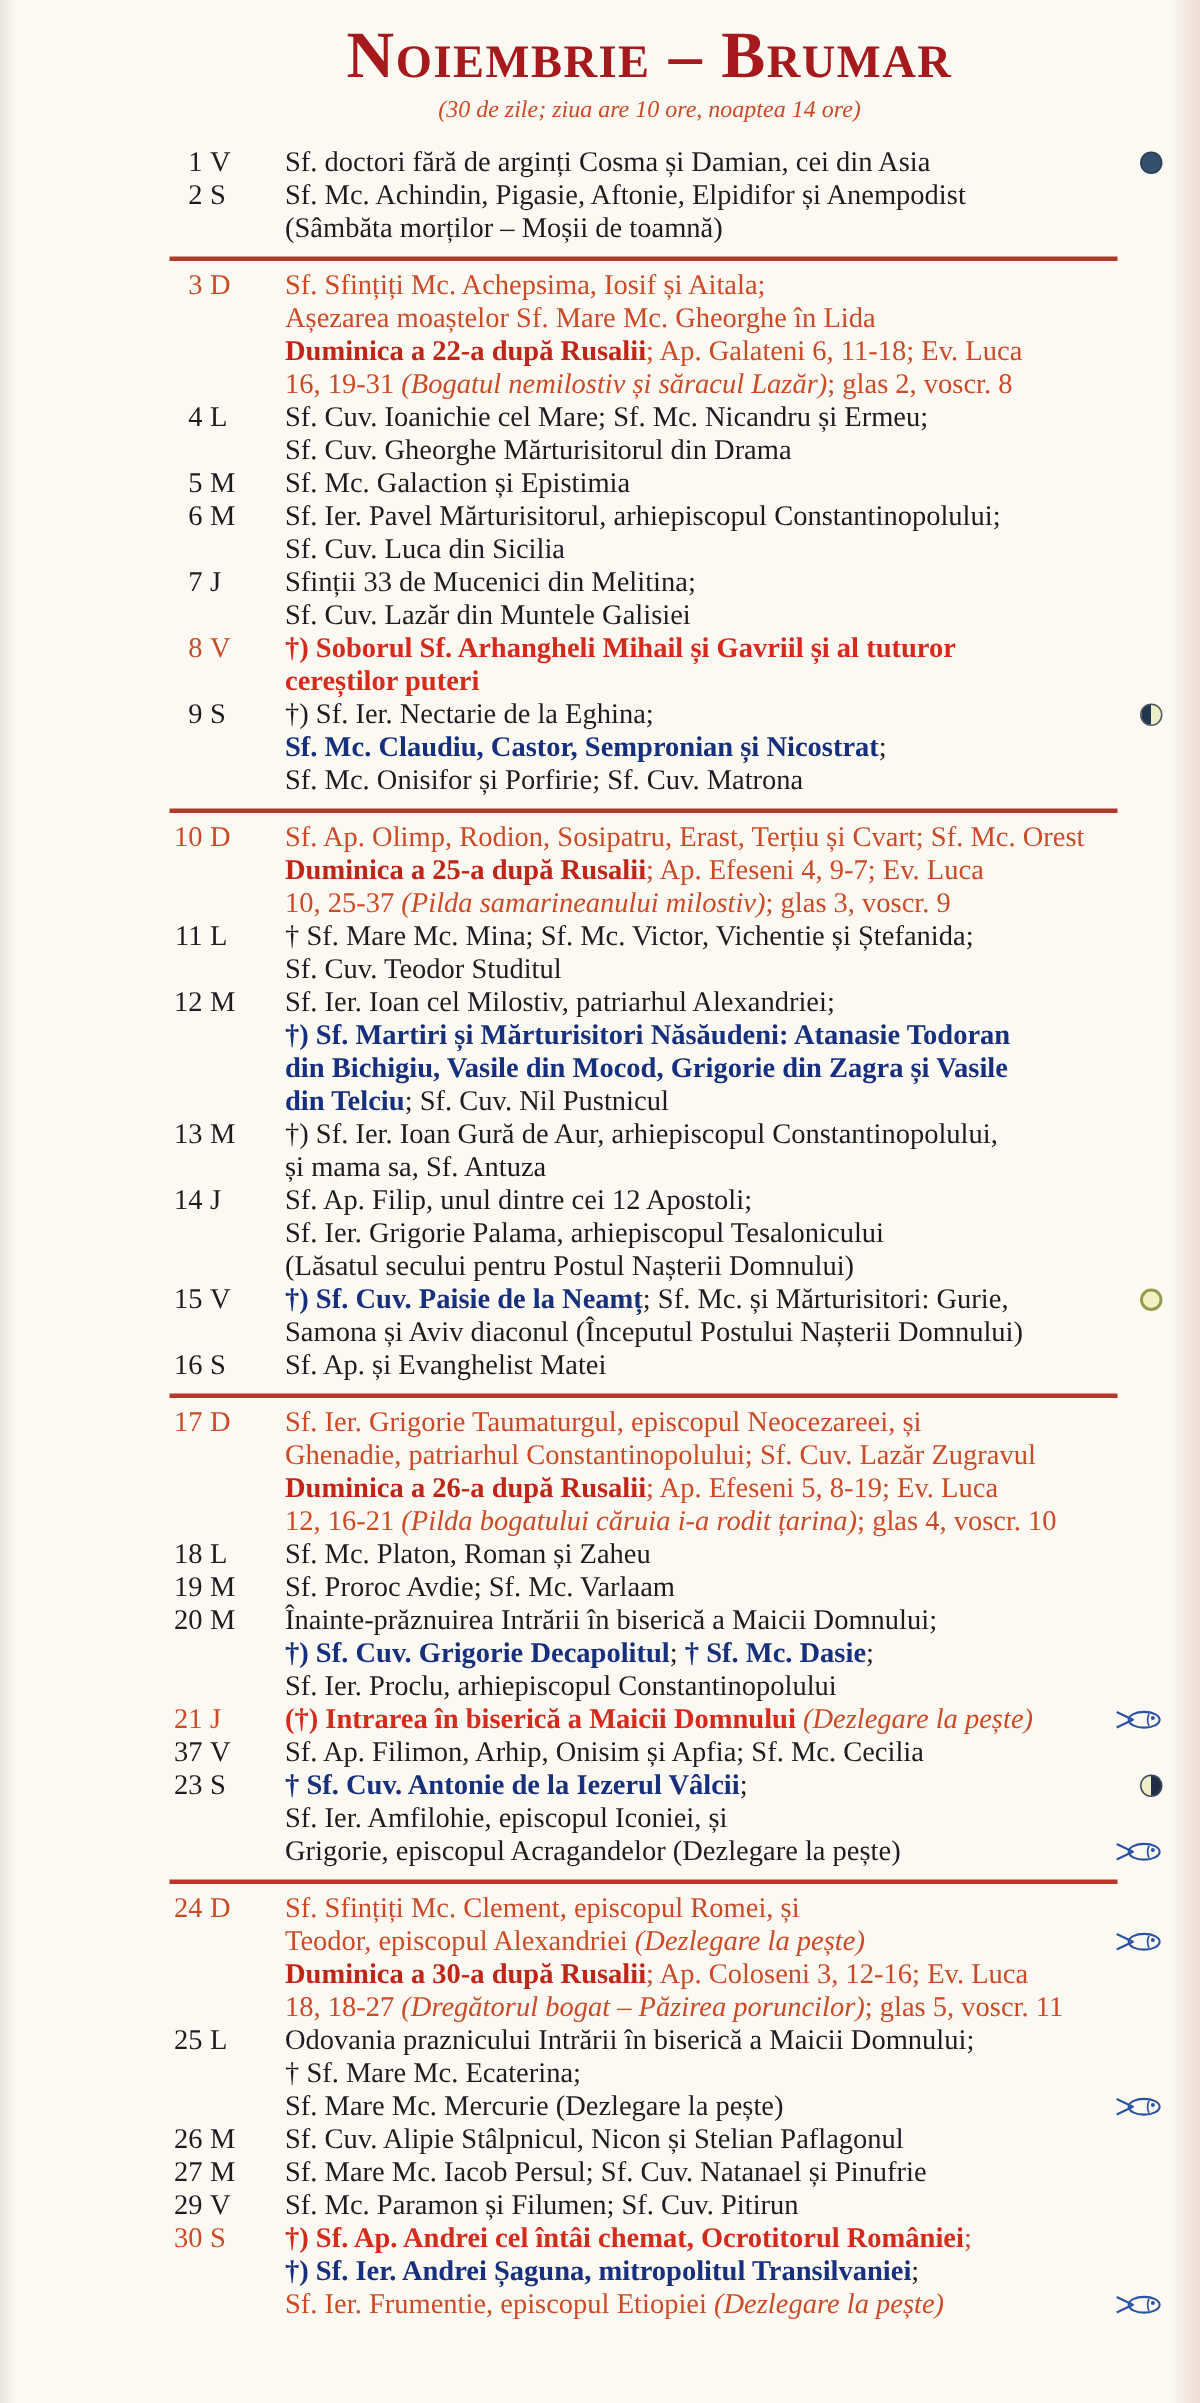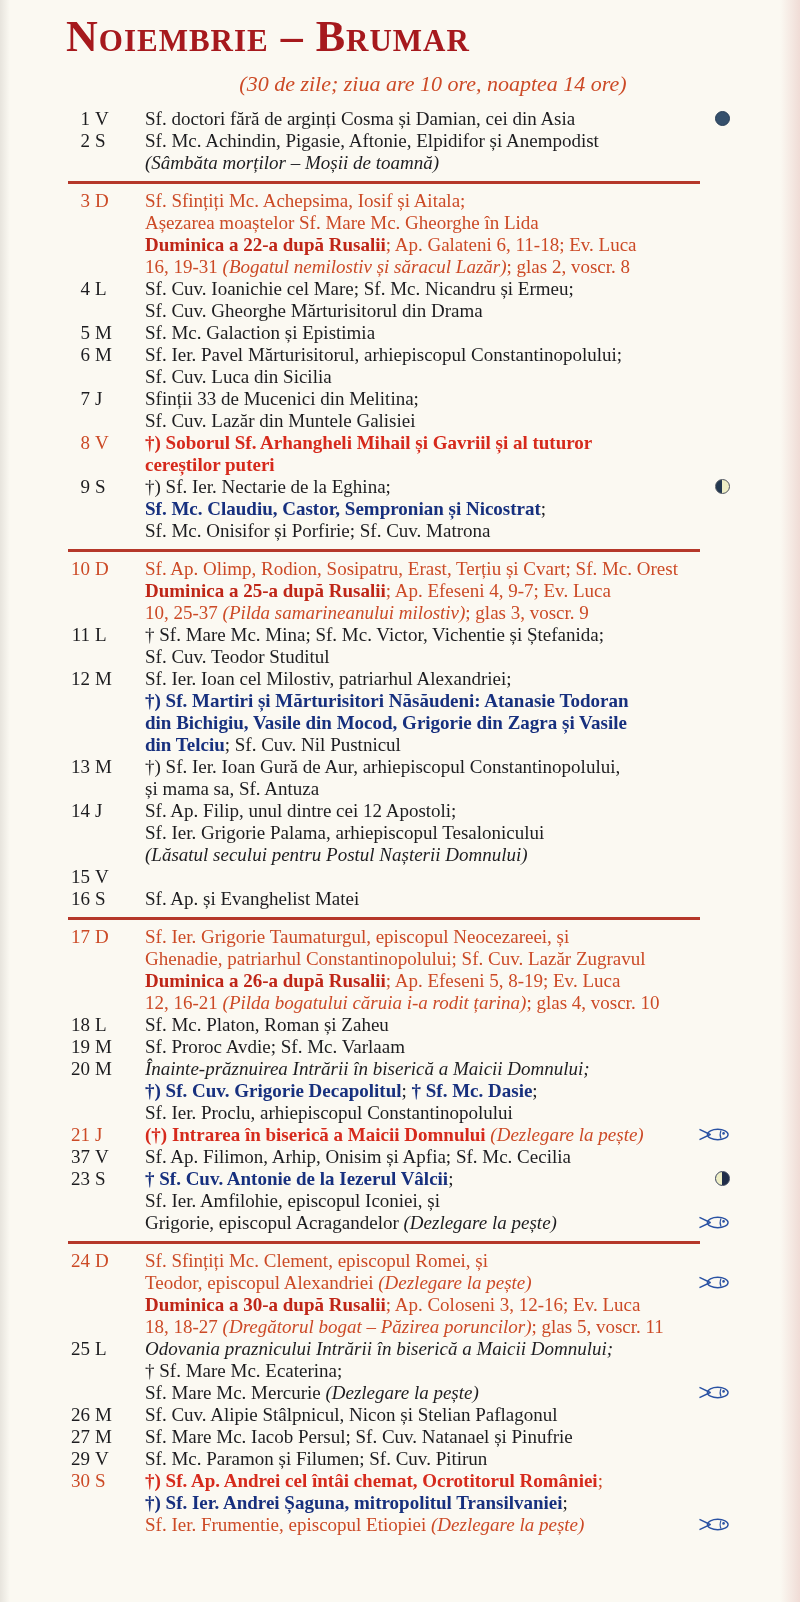--- a/index.html
+++ b/index.html
@@ -14,37 +14,37 @@
   body::before{ 
     content:"";position:absolute;top:0;right:0;width:20px;height:100%;
     background:linear-gradient(to left,#f0dcd6,rgba(240,220,214,0));pointer-events:none;
   }
   body::after{ 
     content:"";position:absolute;top:0;left:0;width:10px;height:100%;
     background:linear-gradient(to right,#e7e4dd,rgba(231,228,221,0));pointer-events:none;
   }
   .page{padding:14px 0 0 66px;position:relative;}
   .title{
-    margin:0;font-variant:small-caps;font-weight:700;
+    margin:0;text-align:center;font-variant:small-caps;font-weight:700;
     font-size:44px;line-height:46px;color:var(--c-title);letter-spacing:1px;
   }
   .subtitle{
-    text-align:center;font-style:italic;font-size:22px;line-height:24px;
-    color:var(--c-orange);margin-top:12px;
-  }
-  .day-list{margin-top:12px;}
+    text-align:center;font-style:italic;font-size:16px;line-height:24px;
+    color:var(--c-orange);margin-top:2px;
+  }
+  .day-list{margin-top:12px;margin-left:45px;}
   .entry{display:flex;align-items:flex-start;}
   .day-col{flex:0 0 79px;font-size:19px;line-height:22px;}
   .day-col .num{display:inline-block;width:24px;text-align:right;}
   .day-col .dow{margin-left:5px;}
   .day-col.hl{color:var(--c-orange);}
   .text-col{flex:0 0 585px;width:585px;}
   .line{position:relative;font-size:19px;line-height:22px;white-space:nowrap;}
   .s-n{color:var(--c-text);}
-  .s-i{color:var(--c-text);font-style:italic;text-align:right;}
+  .s-i{color:var(--c-text);text-align:right;}
   .s-bb{color:var(--c-blue);font-weight:700;}
   .s-br{color:var(--c-red);font-weight:700;}
   .s-o{color:var(--c-orange);text-align:center;}
   .s-io{color:var(--c-orange);font-style:italic;}
   .s-bd{color:var(--c-darkred);font-weight:700;}
   .separator{border-top:3px solid var(--c-sep);width:632px;margin:7px 0 6px 2px;}
   .row-icon{position:absolute;top:3px;right:0;line-height:0;}
   .moon{display:inline-block;width:15px;height:15px;border-radius:50%;box-sizing:border-box;}
   .moon-new{background:#35506c;border:1px solid #293f58;}
   .moon-first{background:linear-gradient(90deg,#233850 50%,#eeeec6 50%);border:1px solid #50565f;}
@@ -161,20 +161,24 @@
       <div class="entry">
         <div class="day-col"><span class="num">14</span><span class="dow">J</span></div>
         <div class="text-col">
           <div class="line"><span class="s-n">Sf. Ap. Filip, unul dintre cei 12 Apostoli;</span></div>
           <div class="line"><span class="s-n">Sf. Ier. Grigorie Palama, arhiepiscopul Tesalonicului</span></div>
           <div class="line"><span class="s-i">(Lăsatul secului pentru Postul Nașterii Domnului)</span></div>
         </div>
       </div>
       <div class="entry">
         <div class="day-col"><span class="num">15</span><span class="dow">V</span></div>
+        <div class="text-col">
+          <div class="line"><span class="s-bb">†) Sf. Cuv. Paisie de la Neamț</span><span class="s-n">; Sf. Mc. și Mărturisitori: Gurie,</span><span class="row-icon"><span class="moon moon-full"></span></span></div>
+          <div class="line"><span class="s-n">Samona și Aviv diaconul </span><span class="s-i">(Începutul Postului Nașterii Domnului)</span></div>
+        </div>
       </div>
       <div class="entry">
         <div class="day-col"><span class="num">16</span><span class="dow">S</span></div>
         <div class="text-col">
           <div class="line"><span class="s-n">Sf. Ap. și Evanghelist Matei</span></div>
         </div>
       </div>
       <div class="separator"></div>
       <div class="entry">
         <div class="day-col hl"><span class="num">17</span><span class="dow">D</span></div>

